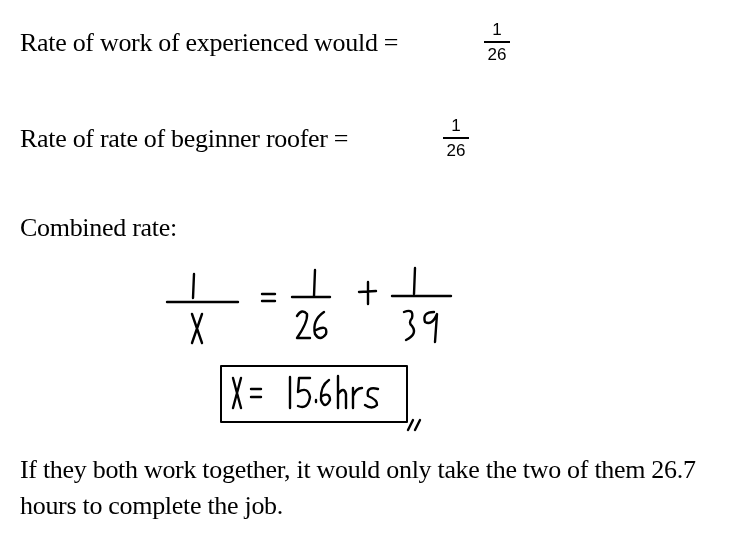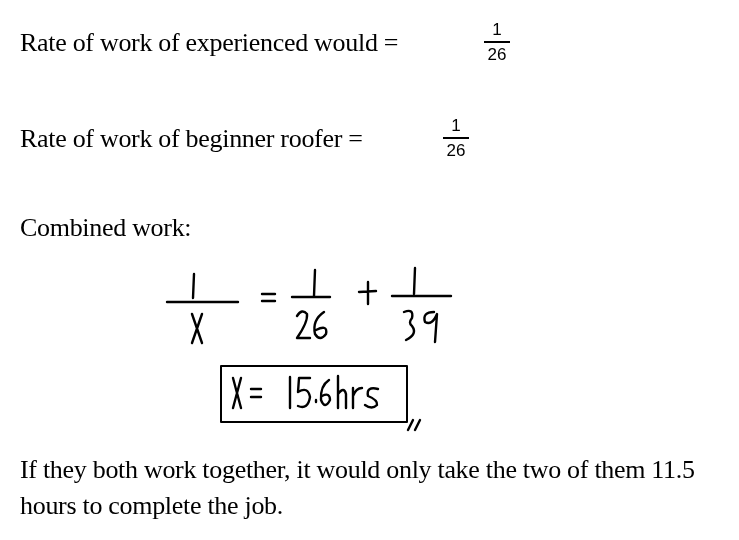--- a/index.html
+++ b/index.html
@@ -16,28 +16,28 @@
 </head>
 <body>
 
 <div class="line" style="top:28px;">Rate of work of experienced would =</div>
 <div class="frac" style="left:484px; top:20px; width:26px;">
   <span class="num">1</span>
   <span class="bar"></span>
   <span class="den">26</span>
 </div>
 
-<div class="line" style="top:124px;">Rate of work of beginner roofer =</div>
+<div class="line" style="top:124px;">Rate of rate of beginner roofer =</div>
 <div class="frac" style="left:443px; top:116px; width:26px;">
   <span class="num">1</span>
   <span class="bar"></span>
   <span class="den">26</span>
 </div>
 
-<div class="line" style="top:213px;">Combined work:</div>
+<div class="line" style="top:213px;">Combined rate:</div>
 
 <svg class="hand" width="320" height="190" style="left:150px; top:250px;" viewBox="0 0 320 190">
   <g fill="none" stroke="#000" stroke-width="2.4" stroke-linecap="round" stroke-linejoin="round">
 
     <path d="M44 24 L43 48"></path>
     <path d="M17 52 L88 52"></path>
     <path d="M42 64 L52 93 M52 64 L42 93"></path>
 
     <path d="M112 44 L125 44 M112 51 L125 51"></path>
 
@@ -64,13 +64,13 @@
     <path d="M166 150 L166 152"></path>
     <path d="M179 130 Q170 136 171 150 Q175 160 180 150 Q180 142 172 146"></path>
     <path d="M188 126 L188 158 M188 144 Q194 136 196 144 L196 158"></path>
     <path d="M203 138 L203 158 M203 146 Q206 138 212 138"></path>
     <path d="M228 139 Q216 136 218 146 Q228 150 227 155 Q222 160 215 155"></path>
 
     <path d="M258 180 L263 170 M265 180 L270 170"></path>
   </g>
 </svg>
 
-<div class="para">If they both work together, it would only take the two of them 11.5 hours to complete the job.</div>
+<div class="para">If they both work together, it would only take the two of them 26.7 hours to complete the job.</div>
 
 </body></html>

